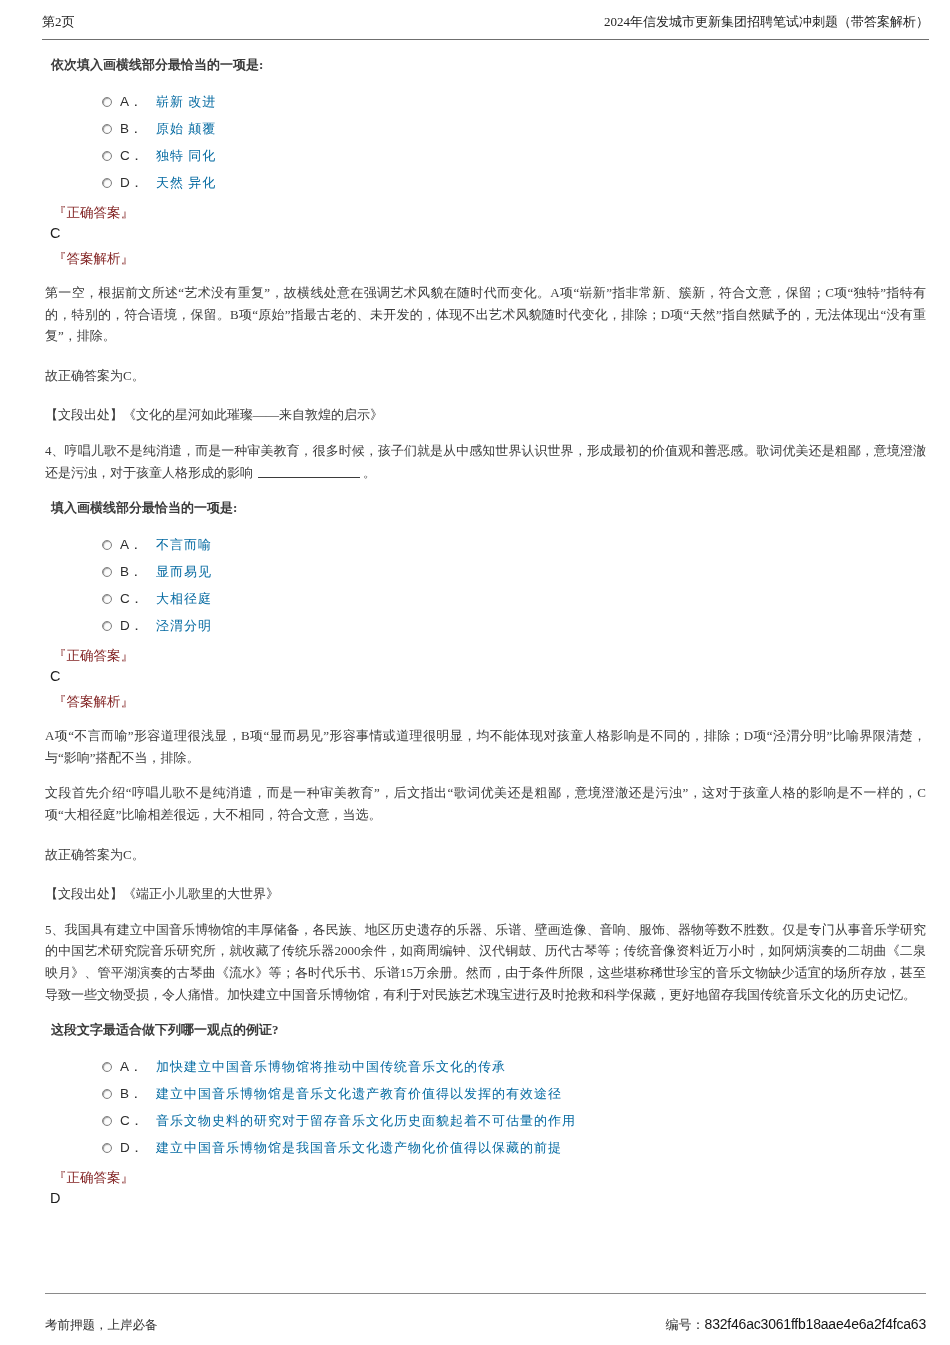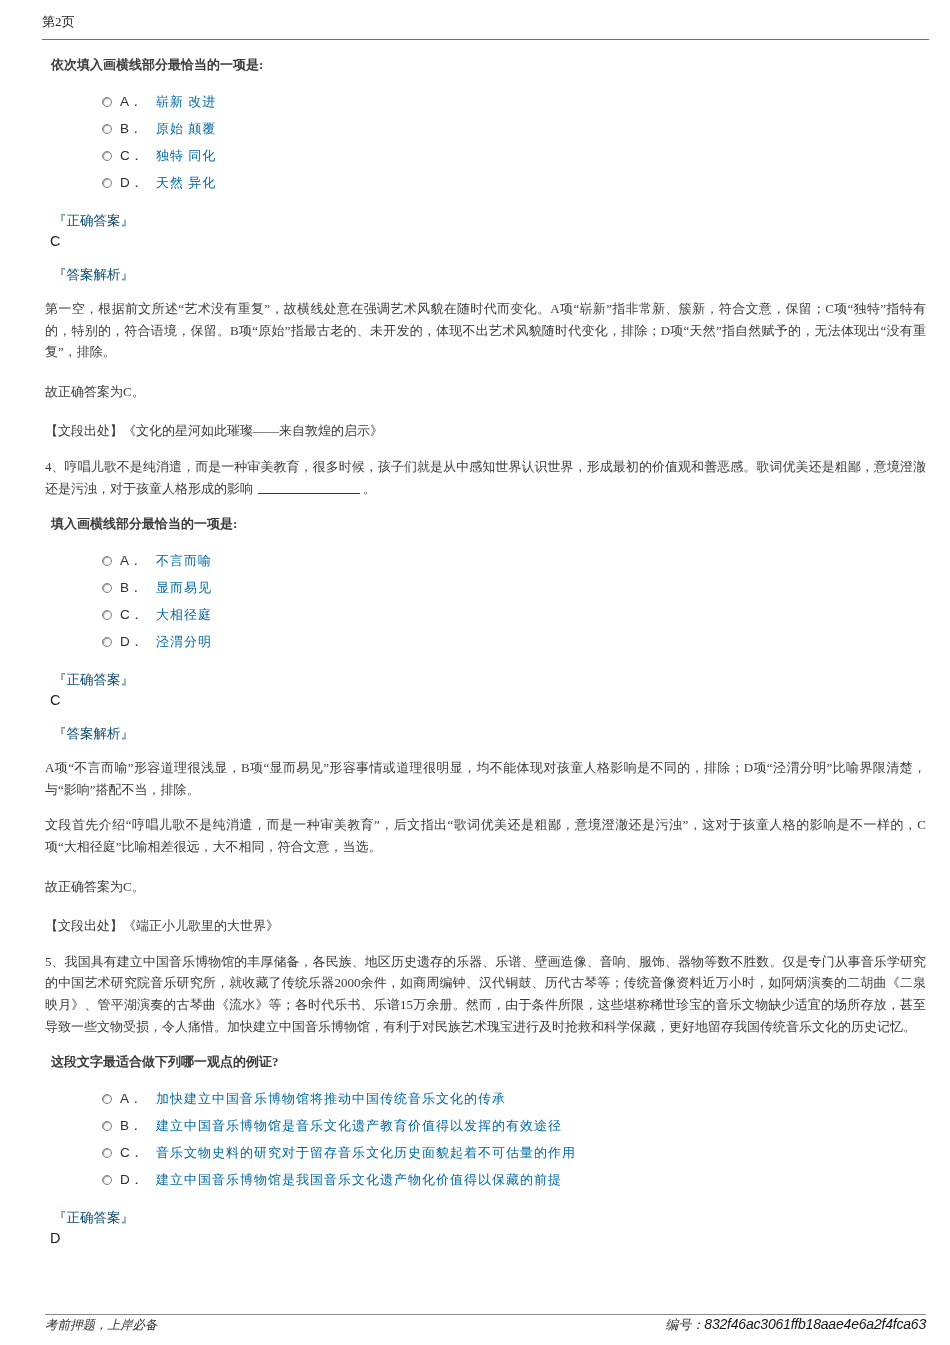--- a/index.html
+++ b/index.html
@@ -55,23 +55,23 @@
     flex:0 0 auto;
   }
   .letter {
     font-family:"Liberation Sans","DejaVu Sans",sans-serif;
     font-size:13.5px; color:#2e2e2e;
     margin-right:10px;
     min-width:26px;
   }
   .opt-text { color:#0369a1; letter-spacing:1px; }
   .label {
-    font-size:13.5px; color:#0c4a6e;
+    font-size:13.5px; color:#7f1d1d;
     padding-left:8px;
-    margin-top:16px;
+    margin-top:8px;
     line-height:18px;
   }
   .answer {
     font-family:"Liberation Sans","DejaVu Sans",sans-serif;
     font-size:14.5px; color:#1d1d1d;
     padding-left:5px;
     margin:2px 0 6px 0;
     line-height:18px;
   }
   .para {
@@ -85,40 +85,41 @@
     display:inline-block;
     width:102px; height:12px;
     border-bottom:1px solid #3b3b3b;
     margin:0 3px -1px 5px;
   }
   
   .page-footer {
     position:absolute;
     left:45px; right:18px; bottom:11px;
     border-top:1px solid #8a8a8a;
-    padding-top:1px;
+    padding-top:22px;
     display:flex; justify-content:space-between; align-items:center;
-    font-size:12.5px; color:#2f2f2f;font-style:italic;
+    font-size:12.5px; color:#2f2f2f;
   }
   .footer-code {
     font-size:13px;
   }
   .footer-code .code-value {
     font-family:"Liberation Sans","DejaVu Sans",sans-serif;
     font-size:14px; color:#151515;
     letter-spacing:-0.2px;
   }
 </style>
 </head>
 <body>
 
 <div class="page">
 
   <header class="page-header">
     <span>第2页</span>
+    <span>2024年信发城市更新集团招聘笔试冲刺题（带答案解析）</span>
   </header>
 
   <main class="page-body">
 
     <section>
       <p class="prompt">依次填入画横线部分最恰当的一项是:</p>
 
       <ul class="options">
         <li class="option">
           <span class="radio"></span>

